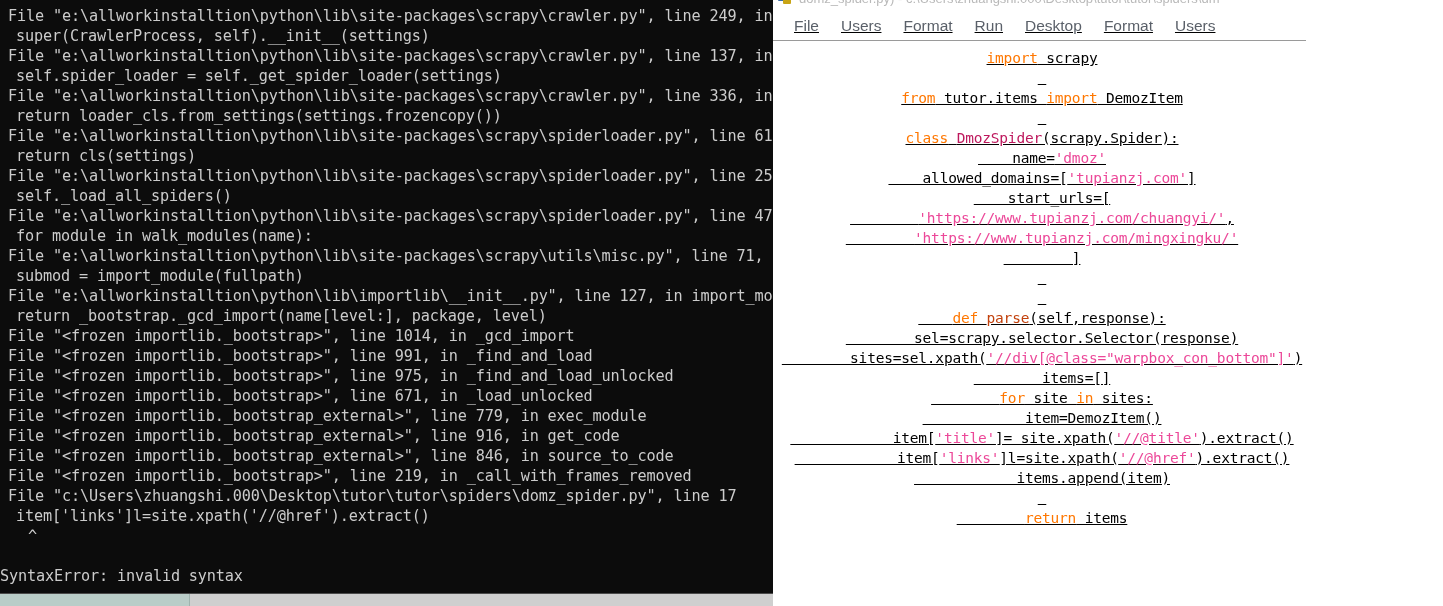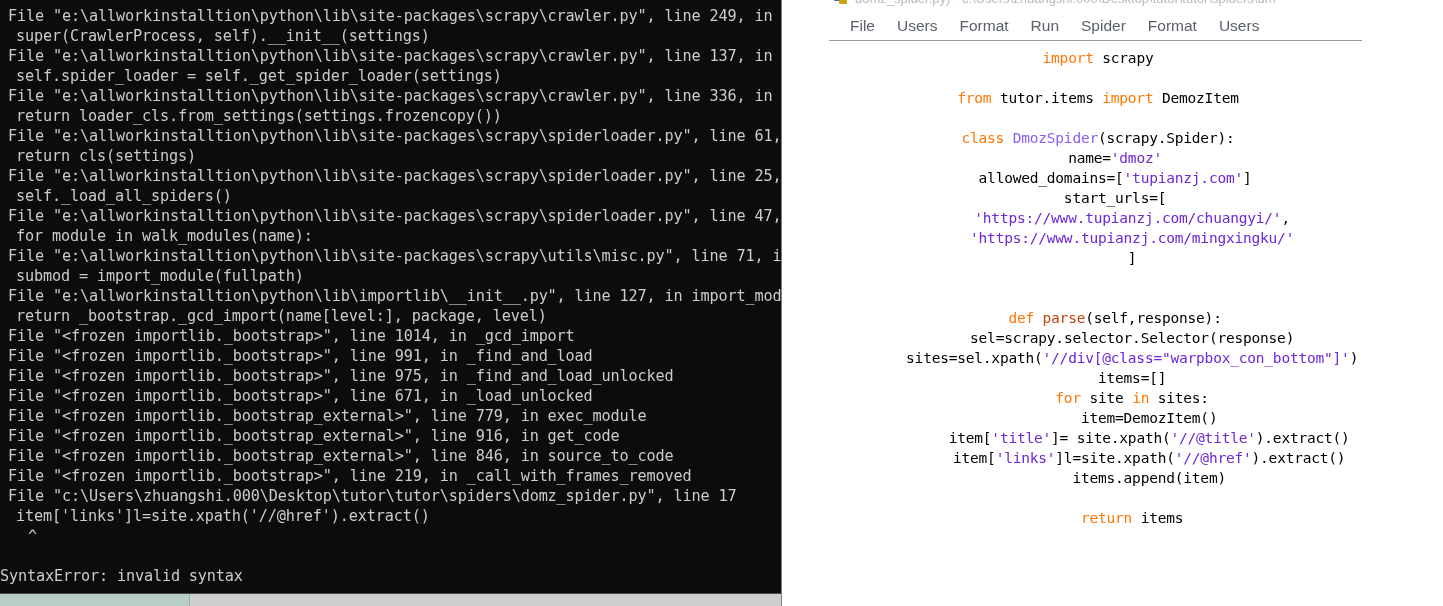--- a/index.html
+++ b/index.html
@@ -60,24 +60,25 @@
     position: absolute;
     left: 0; top: 0;
     width: 190px; height: 100%;
     background: #b9cdc8;
     border-right: 1px solid #9fb3ae;
   }
 
   
   #idle-window {
     position: absolute;
-    left: 829px; top: 0;
+    left: 773px; top: 0;
     width: 534px; height: 606px;
     background: #ffffff;
     overflow: hidden;
+    text-decoration: underline;
   }
   #idle-titlebar {
     position: relative;
     height: 13px;
     width: 100%;
     background: #ffffff;
     overflow: hidden;
   }
   #idle-title-inner {
     position: absolute;
@@ -132,23 +133,23 @@
     font-family: "DejaVu Sans Mono", "Liberation Mono", monospace;
     font-size: 14.5px;
     line-height: 20px;
     white-space: pre;
     color: #000000;
     letter-spacing: -0.2px;
     text-align: center;
   }
   #idle-code .cl { display: block; height: 20px; }
   .kw   { color: #ff7700; }
-  .cls  { color: #8b5cf6; }
+  .cls  { color: #be185d; }
   .fn   { color: #c2410c; }
-  .str  { color: #6d28d9; }
+  .str  { color: #ec4899; }
   .pl   { color: #000000; }
 
   
   #idle-right-edge {
     position: absolute;
     right: 0; top: 0;
     width: 1px; height: 606px;
     background: #ffffff;
   }
 </style>
@@ -176,21 +177,21 @@
         </span>
         <span id="idle-title-text">domz_spider.py) - c:\Users\zhuangshi.000\Desktop\tutor\tutor\spiders\dm</span>
       </div>
     </div>
 
     <div id="idle-menubar">
         <div class="menu-item">File</div>
         <div class="menu-item">Users</div>
         <div class="menu-item">Format</div>
         <div class="menu-item">Run</div>
-        <div class="menu-item">Spider</div>
+        <div class="menu-item">Desktop</div>
         <div class="menu-item">Format</div>
         <div class="menu-item">Users</div>
       </div>
 
     <div id="idle-code"><span class="cl"><span class="kw">import</span><span class="pl"> scrapy</span></span><span class="cl">&nbsp;</span><span class="cl"><span class="kw">from</span><span class="pl"> tutor.items </span><span class="kw">import</span><span class="pl"> DemozItem</span></span><span class="cl">&nbsp;</span><span class="cl"><span class="kw">class</span><span class="pl"> </span><span class="cls">DmozSpider</span><span class="pl">(scrapy.Spider):</span></span><span class="cl"><span class="pl">    name=</span><span class="str">'dmoz'</span></span><span class="cl"><span class="pl">    allowed_domains=[</span><span class="str">'tupianzj.com'</span><span class="pl">]</span></span><span class="cl"><span class="pl">    start_urls=[</span></span><span class="cl"><span class="pl">        </span><span class="str">'https://www.tupianzj.com/chuangyi/'</span><span class="pl">,</span></span><span class="cl"><span class="pl">        </span><span class="str">'https://www.tupianzj.com/mingxingku/'</span></span><span class="cl"><span class="pl">        ]</span></span><span class="cl">&nbsp;</span><span class="cl">&nbsp;</span><span class="cl"><span class="pl">    </span><span class="kw">def</span><span class="pl"> </span><span class="fn">parse</span><span class="pl">(self,response):</span></span><span class="cl"><span class="pl">        sel=scrapy.selector.Selector(response)</span></span><span class="cl"><span class="pl">        sites=sel.xpath(</span><span class="str">'//div[@class="warpbox_con_bottom"]'</span><span class="pl">)</span></span><span class="cl"><span class="pl">        items=[]</span></span><span class="cl"><span class="pl">        </span><span class="kw">for</span><span class="pl"> site </span><span class="kw">in</span><span class="pl"> sites:</span></span><span class="cl"><span class="pl">            item=DemozItem()</span></span><span class="cl"><span class="pl">            item[</span><span class="str">'title'</span><span class="pl">]= site.xpath(</span><span class="str">'//@title'</span><span class="pl">).extract()</span></span><span class="cl"><span class="pl">            item[</span><span class="str">'links'</span><span class="pl">]l=site.xpath(</span><span class="str">'//@href'</span><span class="pl">).extract()</span></span><span class="cl"><span class="pl">            items.append(item)</span></span><span class="cl">&nbsp;</span><span class="cl"><span class="pl">        </span><span class="kw">return</span><span class="pl"> items</span></span></div>
 
     <div id="idle-right-edge"></div>
   </div>
 
 </div>

